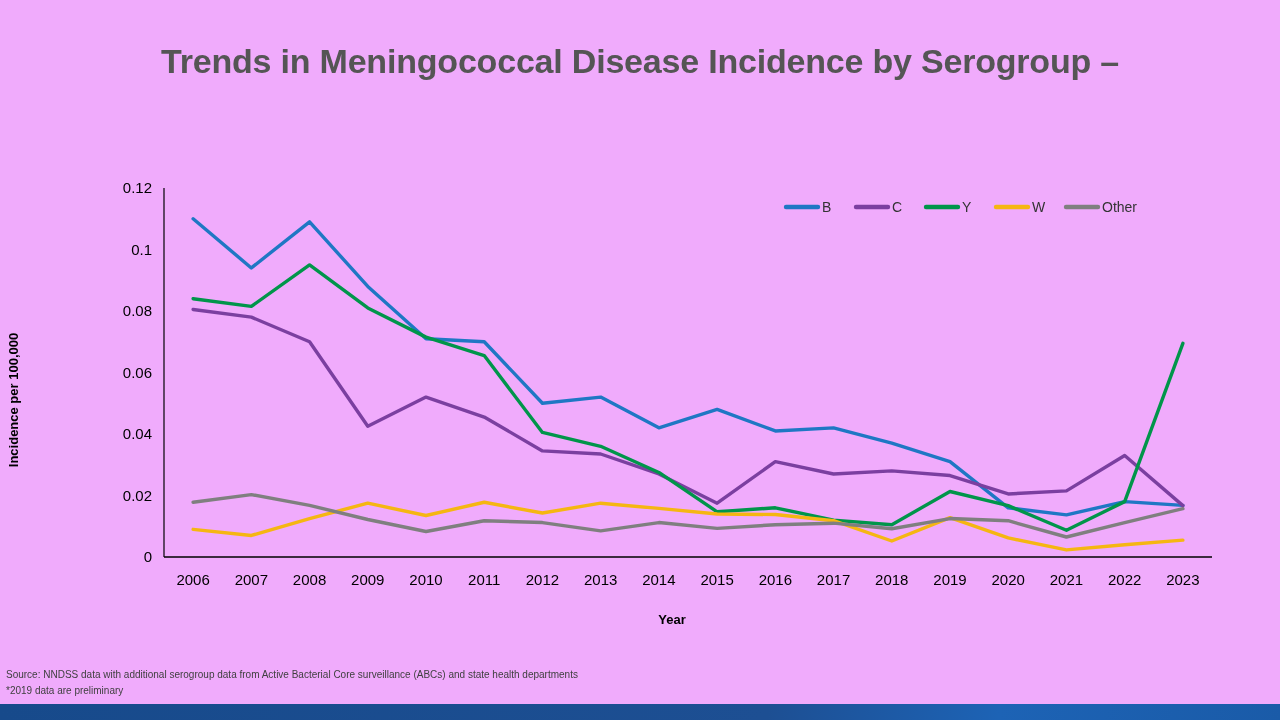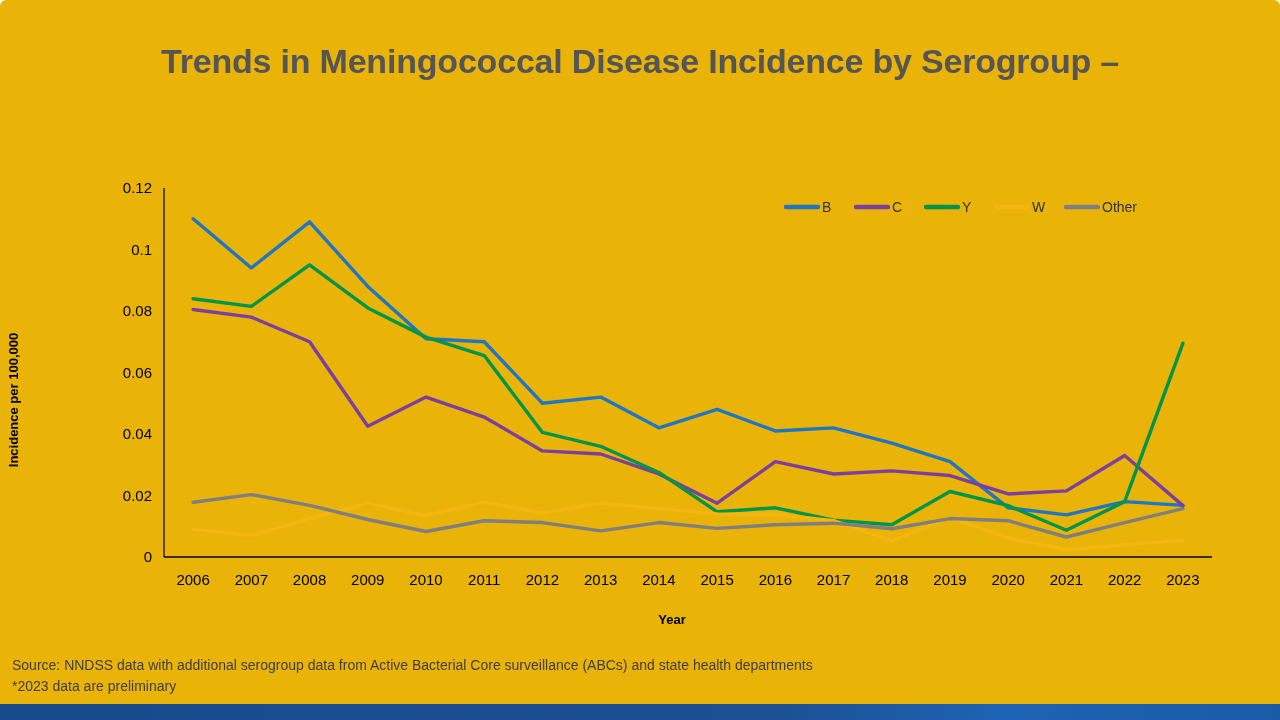--- a/index.html
+++ b/index.html
@@ -11,22 +11,21 @@
     width: 1280px;
     height: 720px;
     position: relative;
     overflow: hidden;
     font-family: "Liberation Sans", sans-serif;
     color: #222;
   }
   .slide {
     position: absolute;
     inset: 0;
-    background: #eab308;
-    border-radius: 6px;
+    background: #f0abfc;
   }
   .title {
     position: absolute;
     left: 70px;
     top: 34px;
     width: 1140px;
     text-align: center;
     font-size: 34px;
     font-weight: bold;
     line-height: 1.6;
@@ -56,24 +55,24 @@
     fill: #000000;
   }
   .legend-label {
     font-family: "Liberation Sans", sans-serif;
     font-size: 14px;
     fill: #333333;
   }
 
   .footer {
     position: absolute;
-    left: 12px;
+    left: 6px;
     bottom: 22px;
     width: 1200px;
-    font-size: 14px;
+    font-size: 10px;
     line-height: 1.55;
     color: #404040;
   }
   .footer .fline { display: block; white-space: nowrap; }
 
   .bottom-bar {
     position: absolute;
     left: 0;
     bottom: 0;
     width: 1280px;
@@ -144,17 +143,17 @@
           <line x1="1066" y1="47" x2="1098" y2="47" stroke="#7f7f7f" stroke-width="4.4" stroke-linecap="round"></line>
           <text x="1102" y="52" class="legend-label">Other</text>
         </g>
       <text id="txt-ylabel" class="axis-title" transform="translate(18,240) rotate(-90)" text-anchor="middle">Incidence per 100,000</text>
       <text id="txt-xlabel" class="axis-title" x="672" y="464" text-anchor="middle">Year</text>
     </svg>
   </div>
 
   <div class="footer">
     <span class="fline">Source: NNDSS data with additional serogroup data from Active Bacterial Core surveillance (ABCs) and state health departments</span>
-    <span class="fline">*2023 data are preliminary</span>
+    <span class="fline">*2019 data are preliminary</span>
   </div>
 
   <div class="bottom-bar"></div>
 </div>
 
 </body></html>

